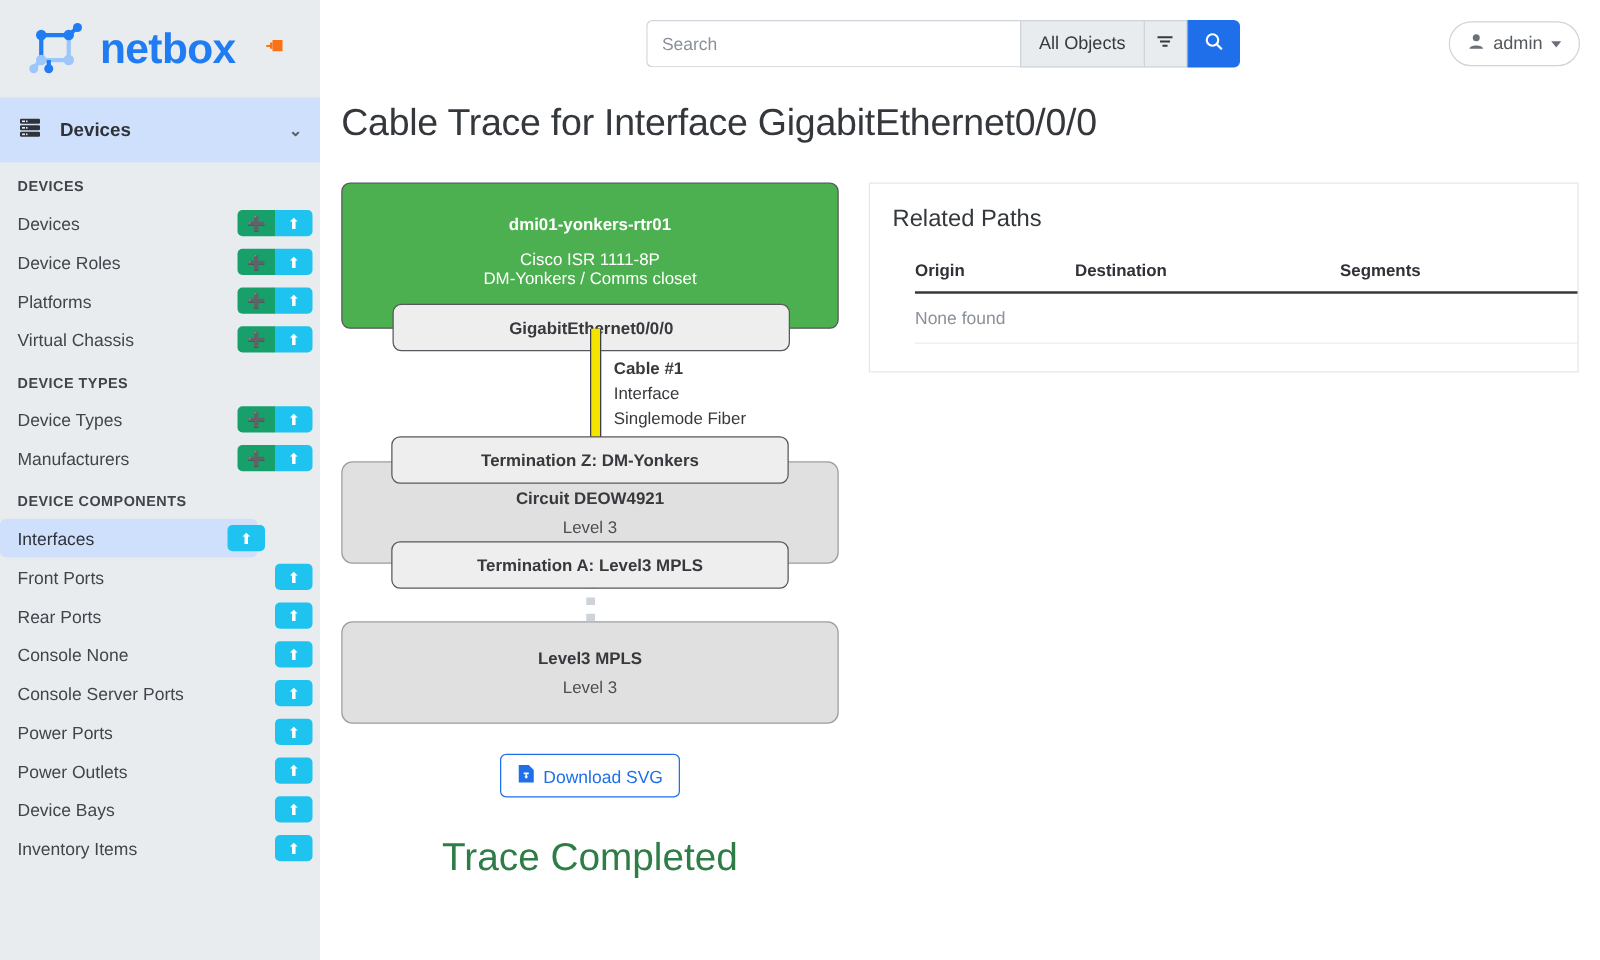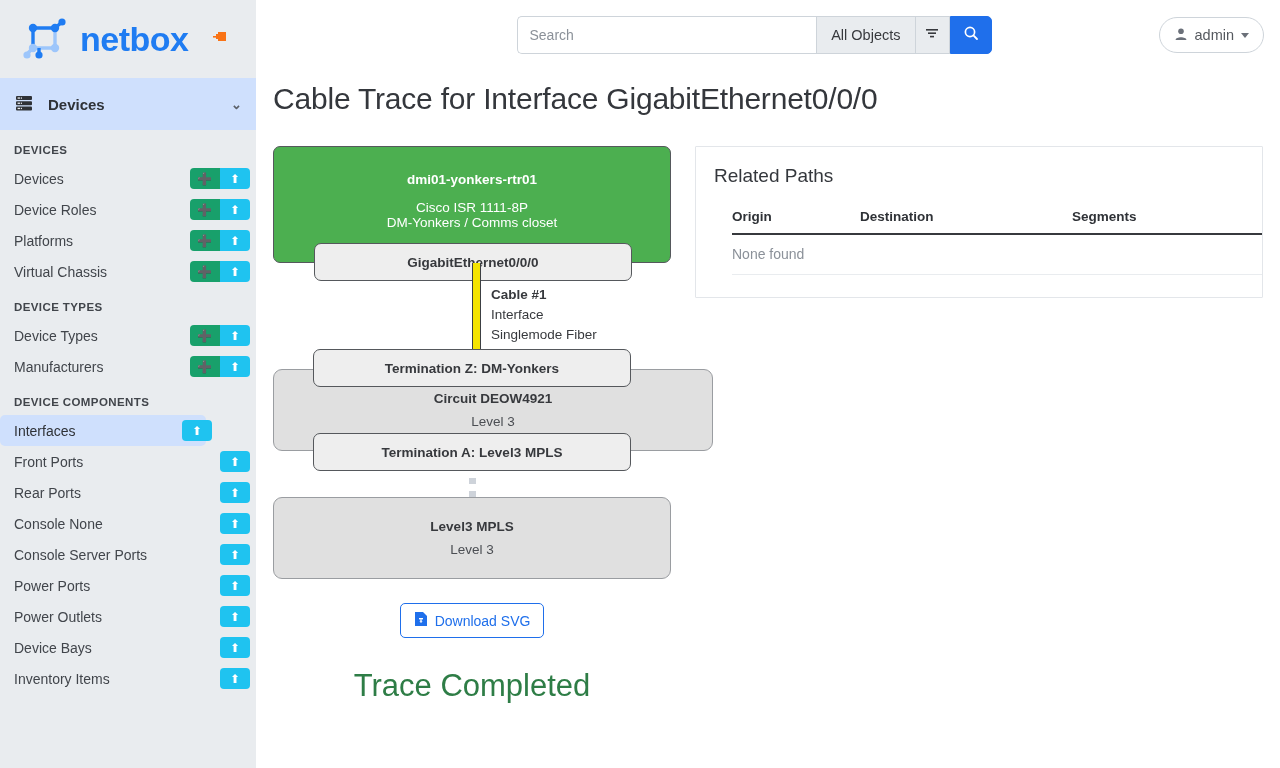--- a/index.html
+++ b/index.html
@@ -141,21 +141,21 @@
   }
   .cable-meta {
     position: absolute; left: 218px; top: 22px;
     font-size: 13.5px; line-height: 20px; color: #37393d;
   }
   .cable-meta .t1 { font-weight: 700; }
 
   .circuit-wrap { position: relative; }
   .circuit-box {
     background: #e0e0e0; border: 1px solid #9a9da1; border-radius: 9px;
-    height: 82px; width: 440px;
+    height: 82px; width: 398px;
     display: flex; flex-direction: column; align-items: center; justify-content: center;
   }
   .circuit-box .c1 { font-size: 13.5px; font-weight: 700; color:#37393d; margin-bottom: 8px; }
   .circuit-box .c2 { font-size: 13.5px; color:#4b4e53; }
   .term-z { position: absolute; left: 40px; top: -20px; z-index: 2; }
   .term-a { position: absolute; left: 40px; bottom: -20px; z-index: 2; }
 
   .dots { height: 46px; display:flex; flex-direction:column; align-items:center; justify-content:center; gap:7px; }
   .dot { width: 7px; height: 7px; background: #ced3da; }
 

